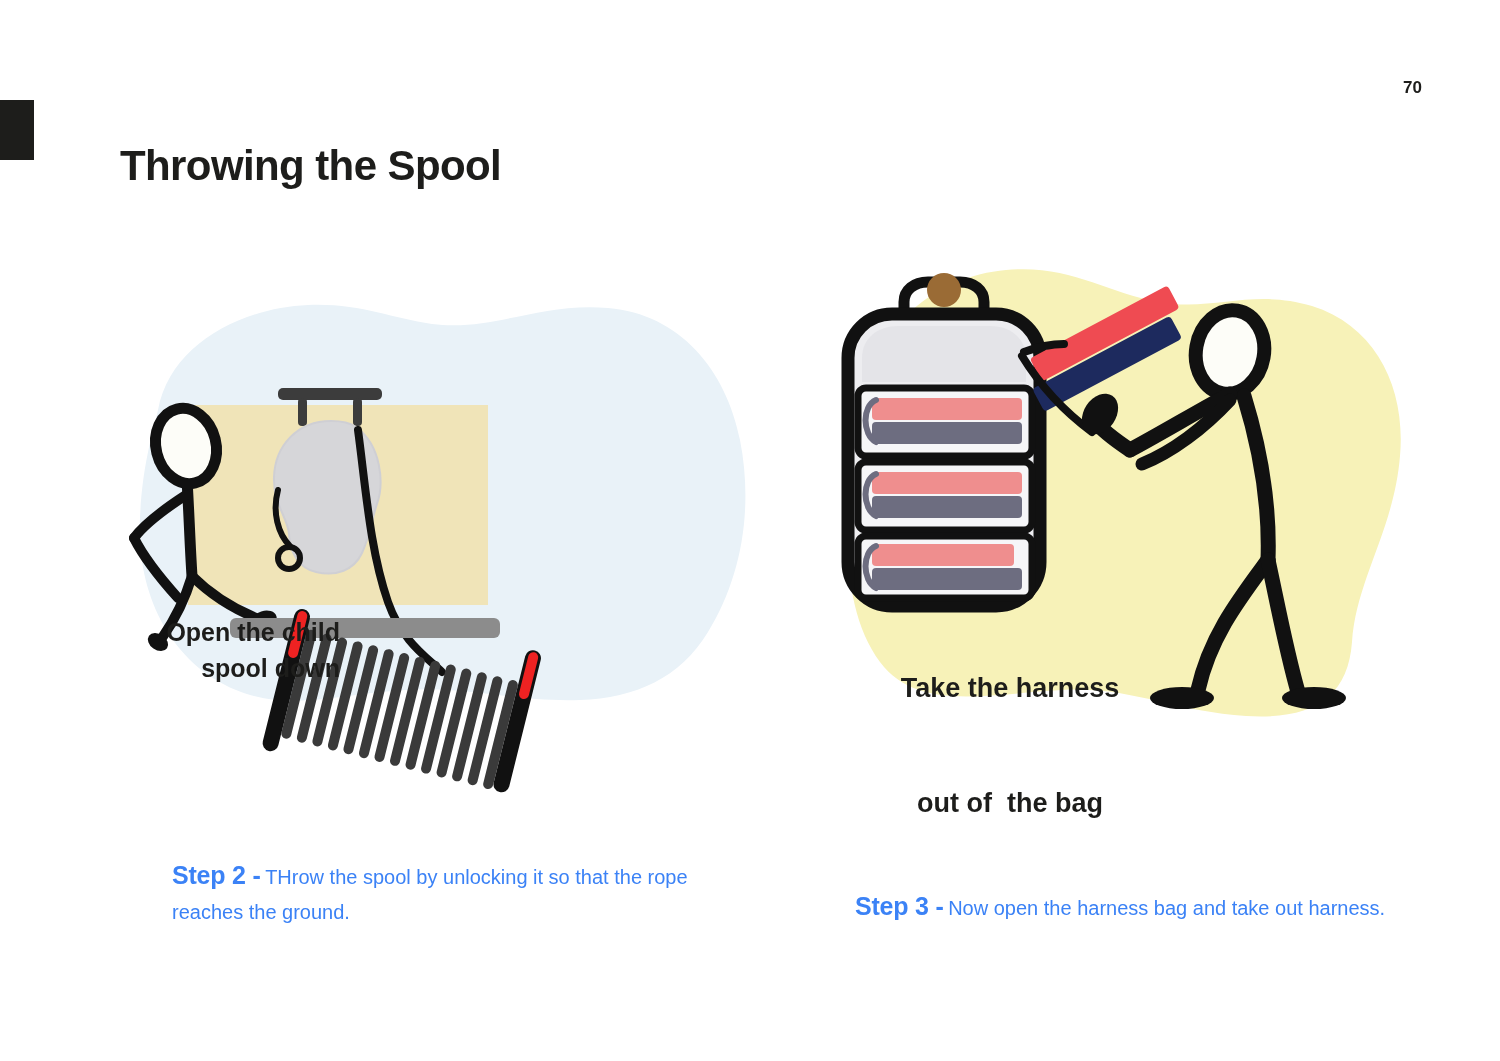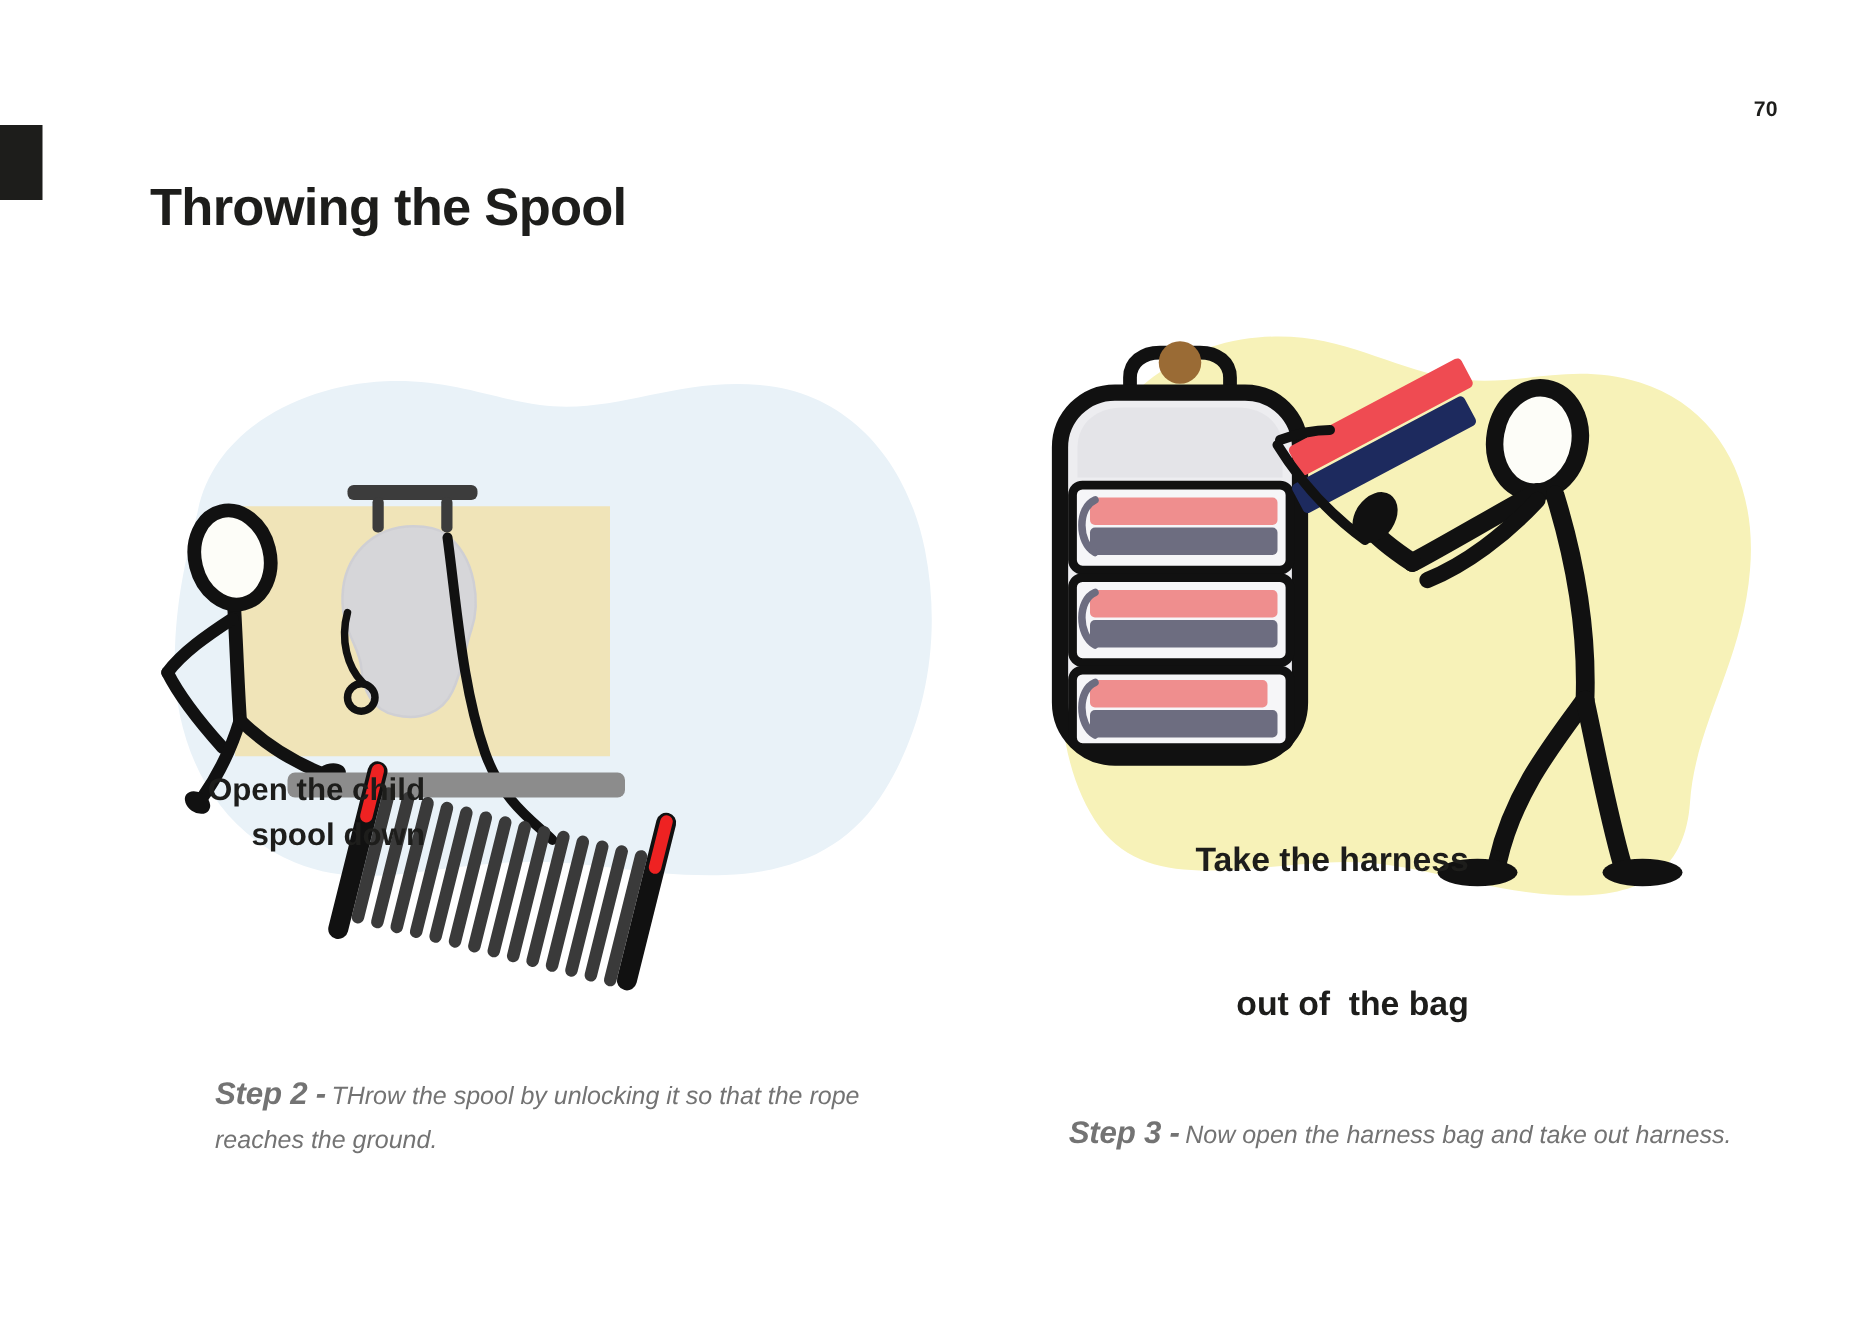--- a/index.html
+++ b/index.html
@@ -70,31 +70,30 @@
     left: 20px;
     top: 615px;
     width: 320px;
     text-align: right;
     font-size: 25px;
   }
   .caption-right {
     left: 845px;
     top: 592px;
     width: 330px;
-    text-align: right;
+    text-align: center;
     font-size: 27px;
     white-space: pre;
   }
 
   
   .step {
     position: absolute;
-    color: #737373;
+    color: #3b82f6;
     line-height: 1.65;
-    font-style: italic;
   }
   .step-left  { left: 172px; top: 855px; width: 540px; }
   .step-right { left: 855px; top: 855px; width: 580px; margin-top: 31px; }
   .step-label {
     font-size: 25px;
     font-weight: 800;
     letter-spacing: -0.2px;
   }
   .step-body {
     font-size: 20px;

